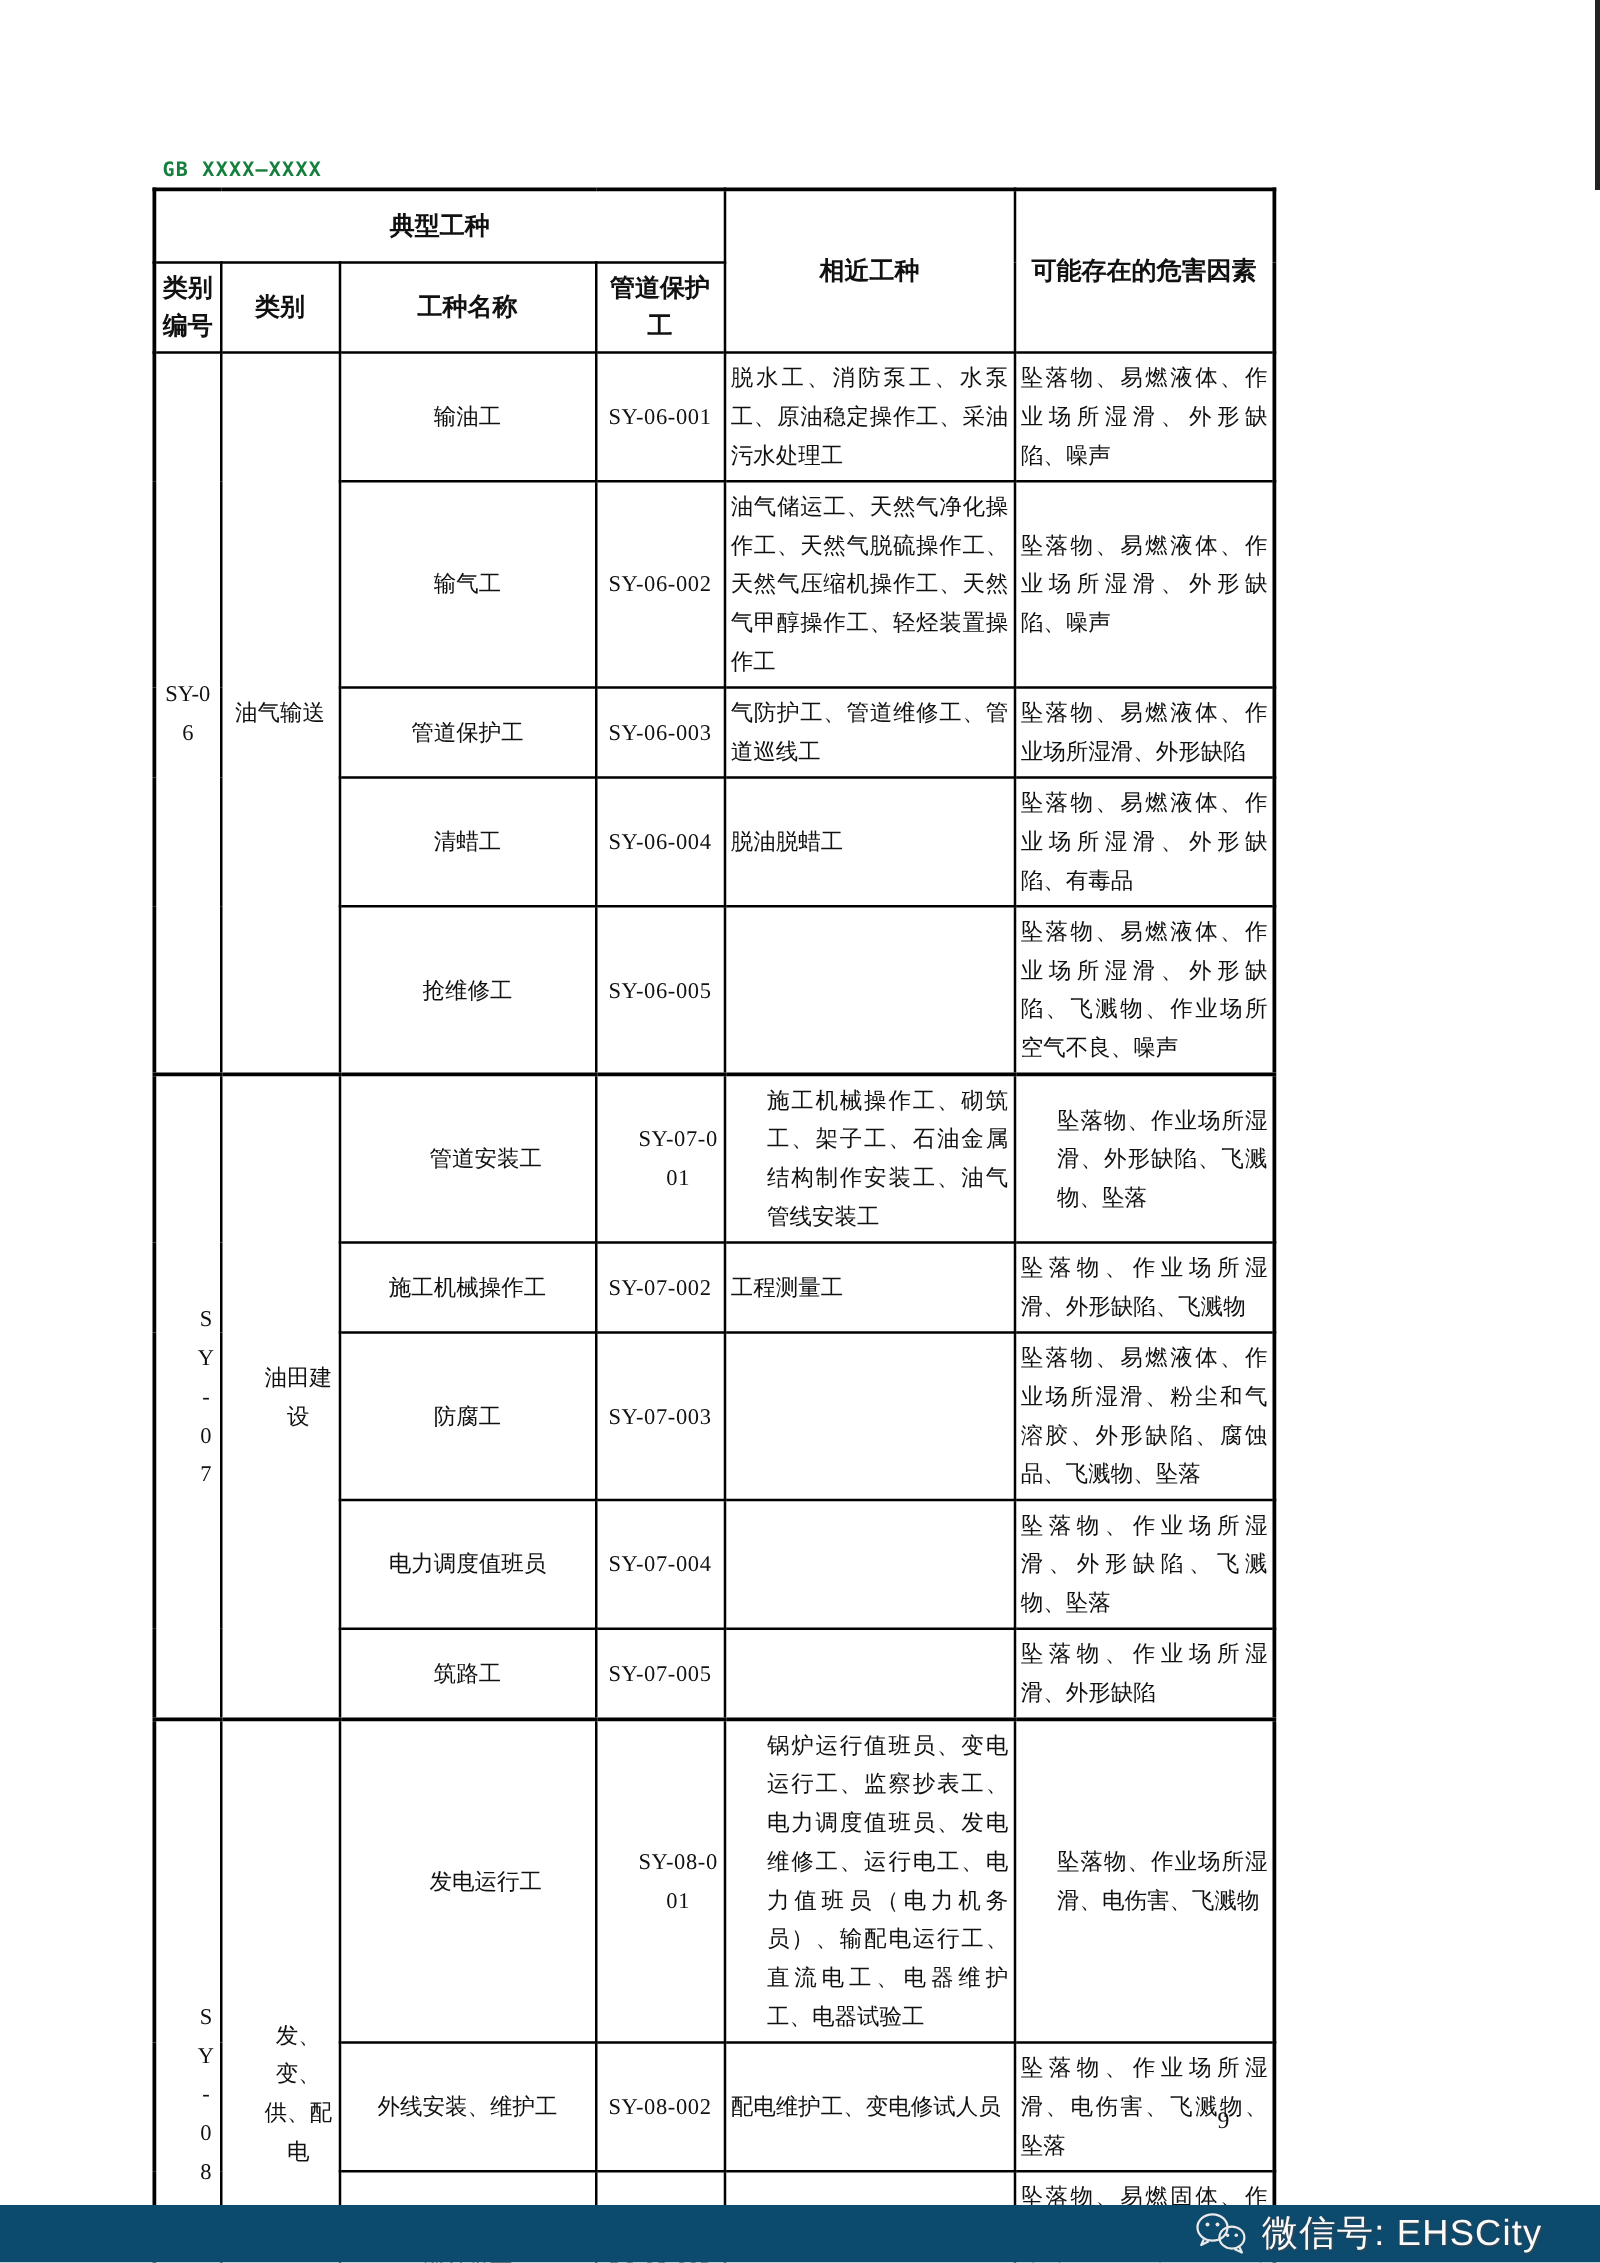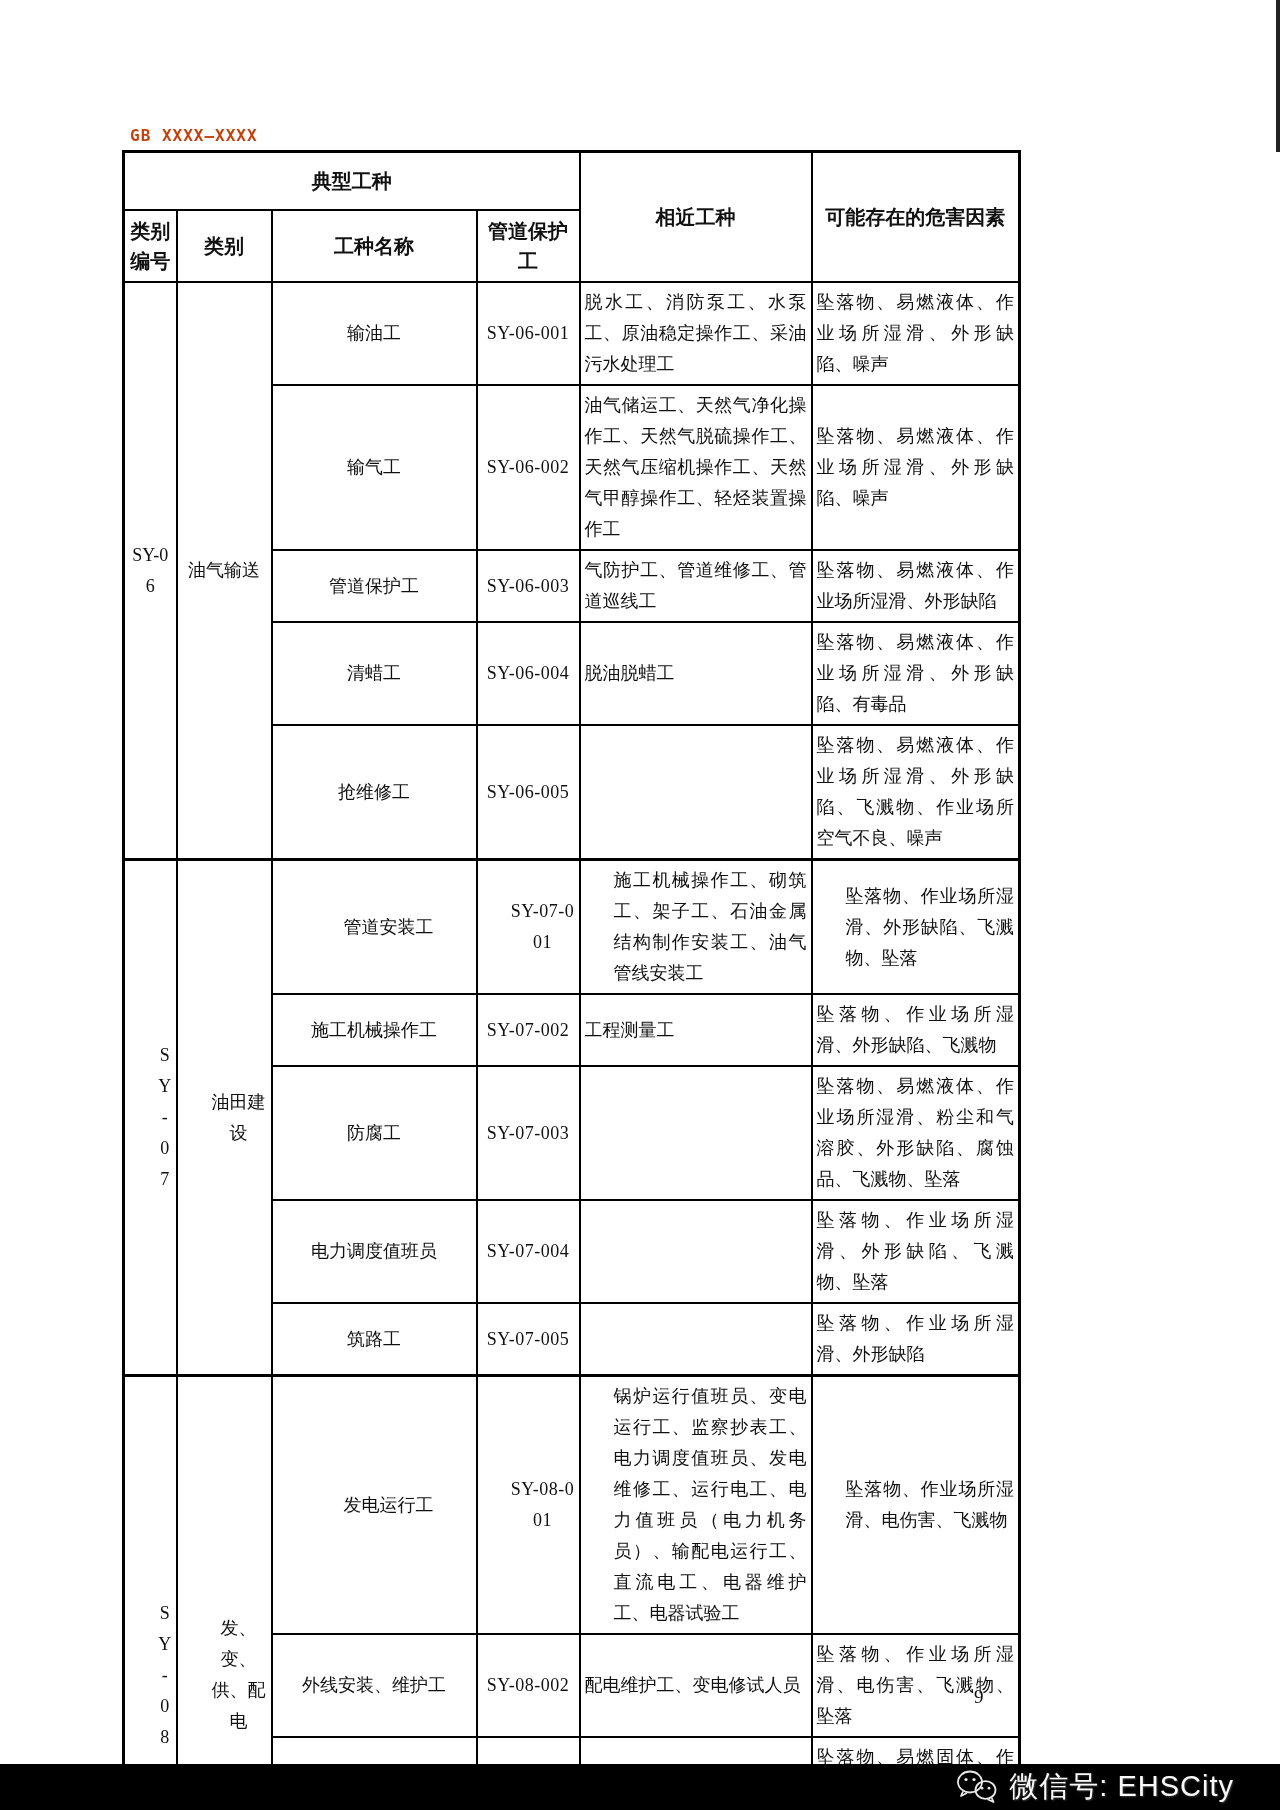--- a/index.html
+++ b/index.html
@@ -3,21 +3,21 @@
 <meta charset="utf-8">
 <style>
   html,body { margin:0; padding:0; }
   body {
     width:1280px; height:1810px; background:#ffffff; position:relative;
     font-family:"Liberation Serif", serif; color:#111111; overflow:hidden;
   }
   .doc-code {
     position:absolute; left:130px; top:126px;
     font-family:"DejaVu Sans Mono", monospace;
-    font-size:16px; font-weight:bold; letter-spacing:1px; color:#c2410c;
+    font-size:16px; font-weight:bold; letter-spacing:1px; color:#15803d;
   }
   table.std {
     position:absolute; left:122px; top:150px; width:896px;
     border-collapse:collapse; table-layout:fixed;
     border:3px solid #000;
   }
   table.std th, table.std td {
     border:2px solid #000;
     word-break:break-all;
   }
@@ -38,21 +38,21 @@
   }
   tr.group-start td { border-top:3px solid #000;padding-left:33px; }
   .page-number {
     position:absolute; left:974px; top:1686px; font-size:19px; color:#111;
   }
   .scan-artifact {
     position:absolute; right:0; top:0; width:4px; height:152px; background:#222;
   }
   .footer-bar {
     position:absolute; left:0; bottom:0; width:100%; height:46px;
-    background:#000000; box-sizing:border-box;
+    background:#0c4a6e; box-sizing:border-box;
     display:flex; align-items:center; justify-content:flex-end;
     padding-right:46px; gap:10px;
   }
   .wechat-label {
     font-family:"Liberation Sans", sans-serif; font-size:29px; color:#fafafa;
     text-shadow:1px 1px 2px rgba(70,70,70,0.9); letter-spacing:1px;
   }
   .wechat-icon { width:44px; height:36px; display:block; }
 </style>
 </head>

